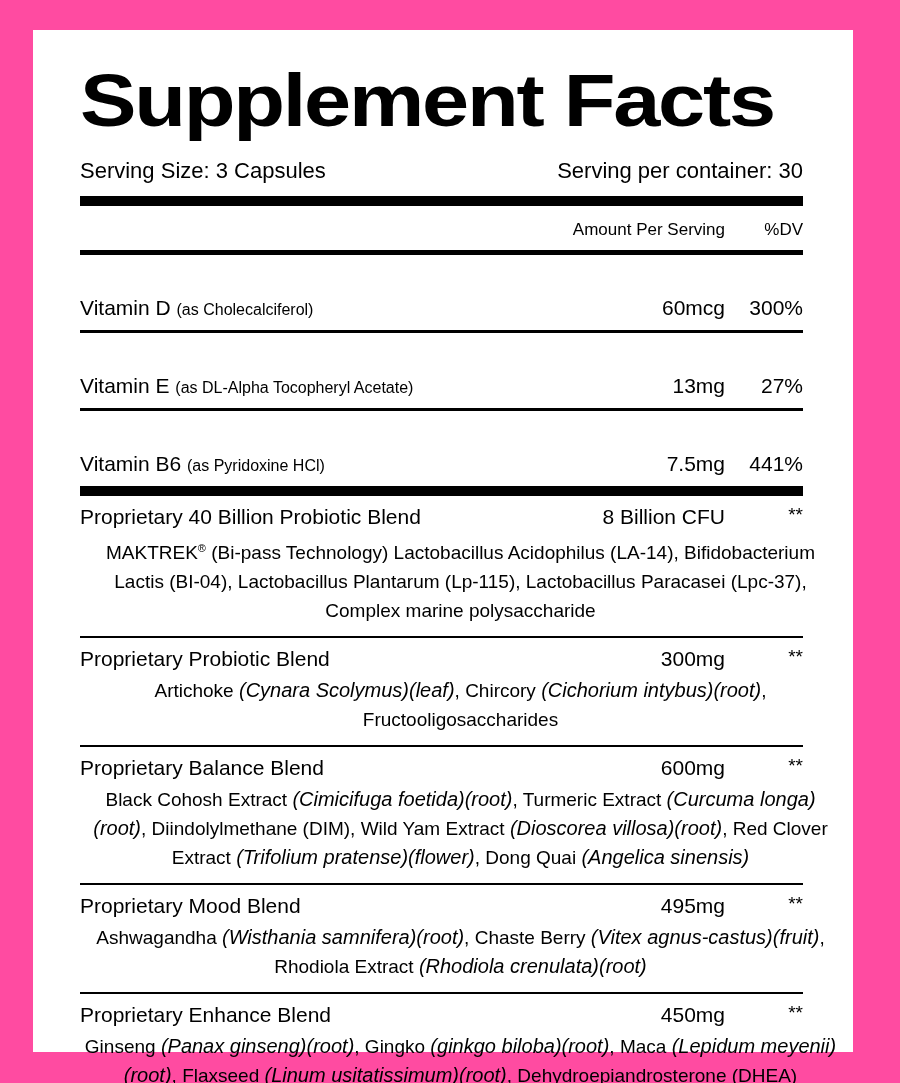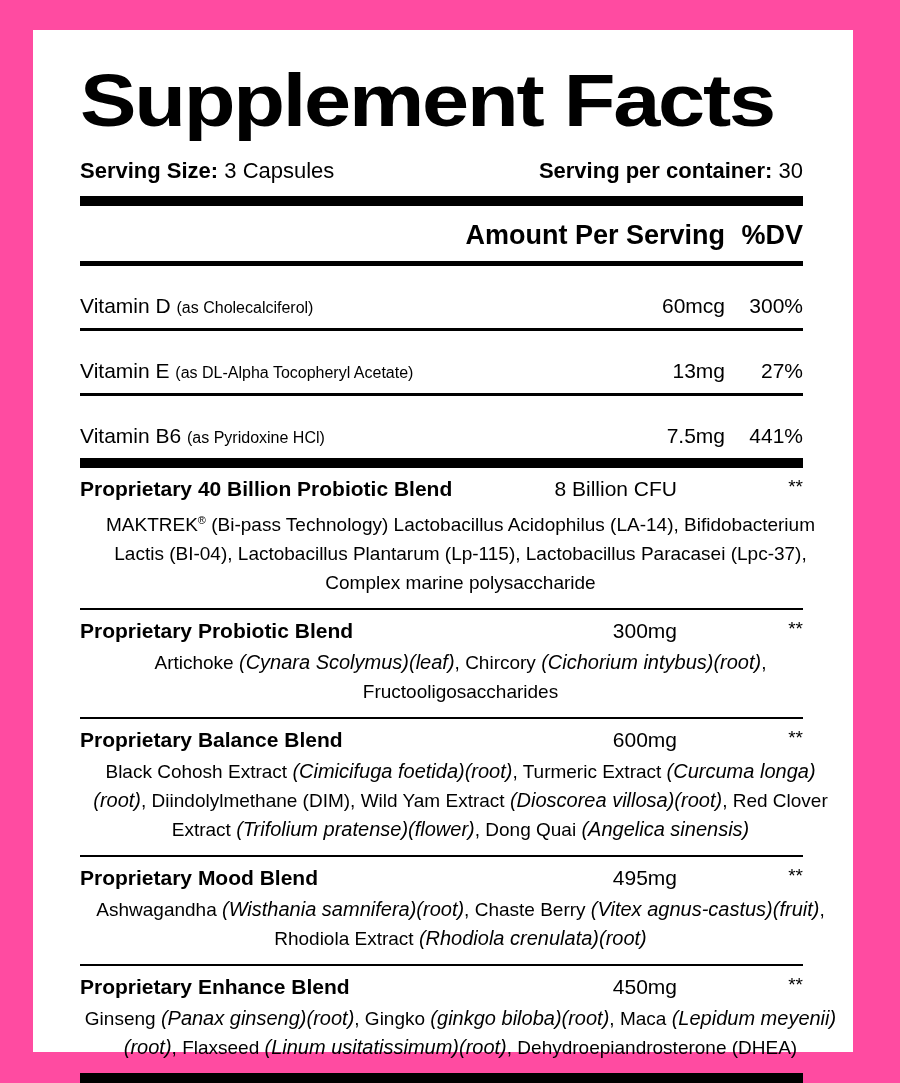--- a/index.html
+++ b/index.html
@@ -28,45 +28,46 @@
     transform: scaleX(1.13);
     transform-origin: left center;
   }
   .serving-row {
     margin-top: 22px;
     display: flex;
     justify-content: space-between;
     font-size: 22px;
     line-height: 26px;
   }
-  .b { font-weight: bold; }
+  .b { font-weight: normal; }
   .bar { background: #000; width: 100%; }
   .bar.thick { height: 10px; }
   .bar.med { height: 5px; }
   .sep { height: 3px; background: #000; }
   .sep-thin { height: 2px; background: #000; }
   .mt12 { margin-top: 12px; }
   .row {
     display: flex;
     align-items: baseline;
   }
   .cell.name { flex: 1; }
   .cell.amt { text-align: right; white-space: nowrap; }
   .cell.dv { width: 78px; text-align: right; white-space: nowrap; }
   .header-row {
     padding: 14px 0 10px;
-    font-size: 27px;
+    font-size: 17px;
   }
   .vit-row {
-    padding: 28px 0 10px;
+    padding: 5px 0 10px;
     font-size: 21px;
+    margin-top: 36px;
   }
   .vit-row .detail { font-size: 16px; }
   .blend { padding: 9px 0 11px; }
-  .blend-head { font-size: 21px; gap: 48px; }
+  .blend-head { font-size: 21px; }
   .blend-head .cell.dv { font-size: 19px; position: relative; top: -3px; }
   .desc {
     margin: 5px -38px 0 0;
     font-size: 19px;
     line-height: 29px;
     text-align: center;
   }
   .desc .latin { font-style: italic; font-size: 20px; }
   .desc sup { font-size: 11px; }
   .footnote {

